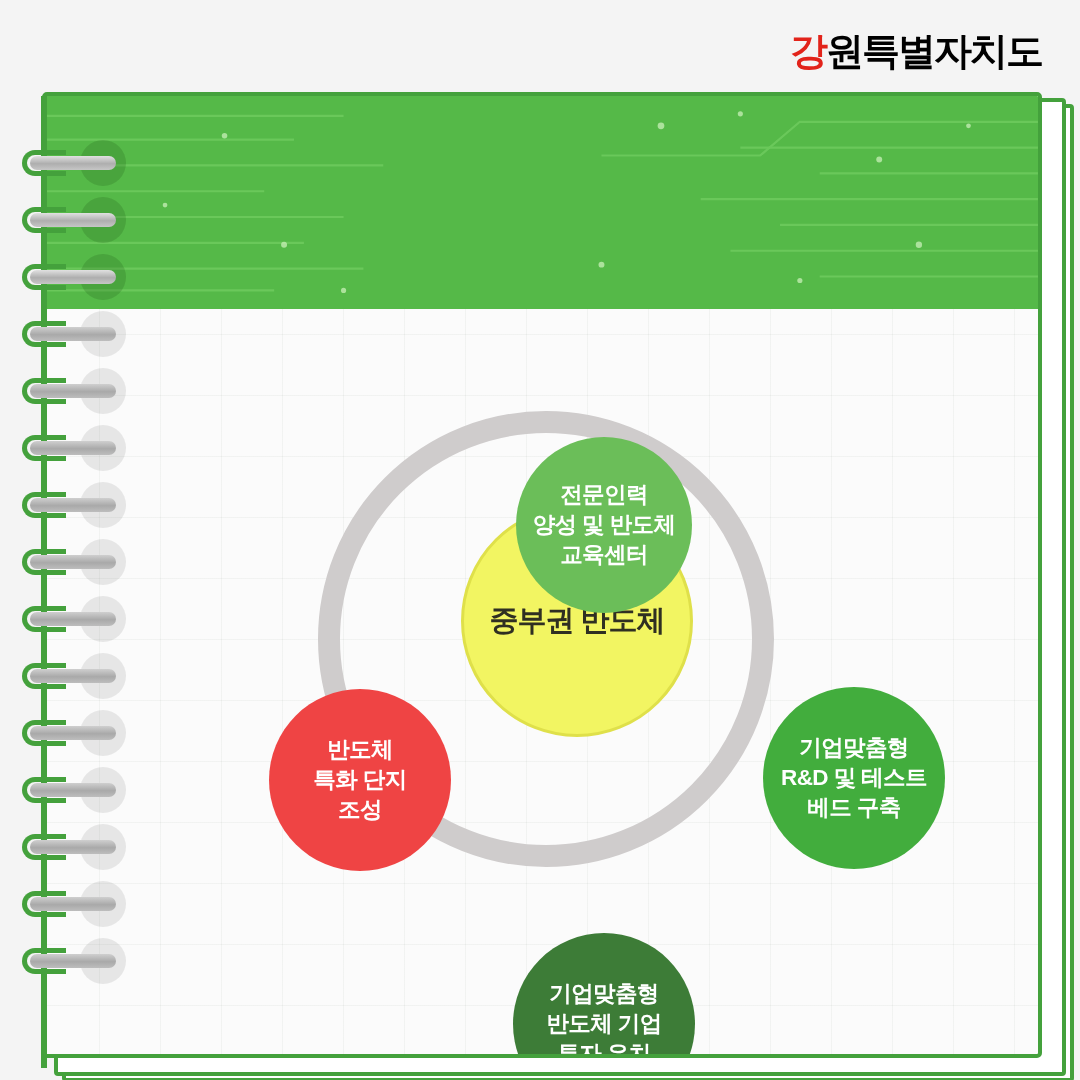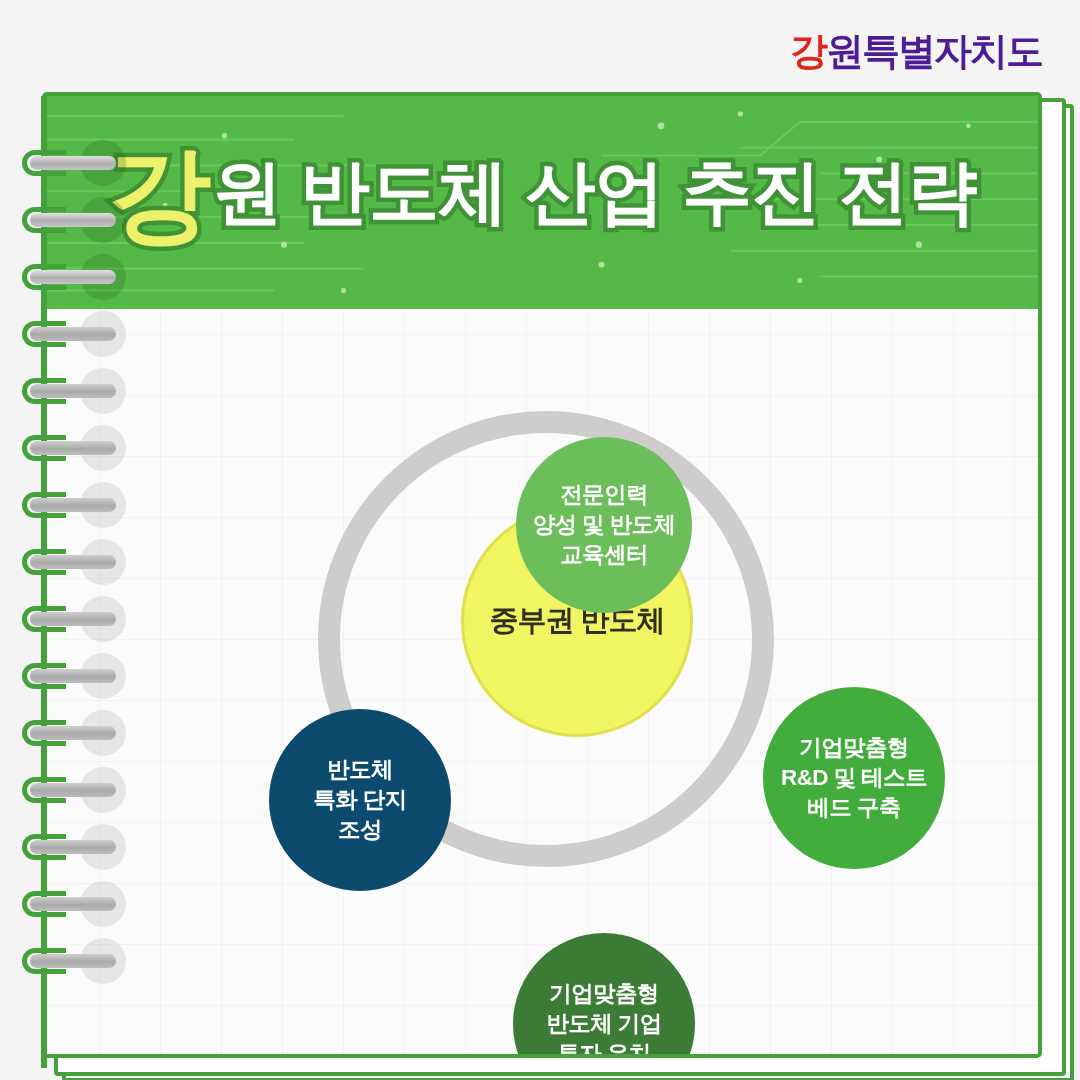--- a/index.html
+++ b/index.html
@@ -22,21 +22,21 @@
     right: 38px;
     display: flex;
     align-items: baseline;
     letter-spacing: -2px;
     font-weight: 700;
     font-size: 38px;
     line-height: 1;
     white-space: nowrap;
   }
   #brand-logo .logo-red { color: #e2231a; }
-  #brand-logo .logo-gray { color: #4c1d95; }
+  #brand-logo .logo-gray { color: #000000; }
 
   
   .sheet-stack {
     position: absolute;
     border: 4px solid #44a13c;
     background: #ffffff;
     border-radius: 4px;
   }
   #sheet-back-2 {
     left: 62px; top: 104px;
@@ -223,23 +223,23 @@
     left: 717px; top: 378px;
     width: 182px; height: 182px;
     background: #42ad3d;
   }
   #orbit-bottom {
     left: 467px; top: 624px;
     width: 182px; height: 182px;
     background: #3d7c37;
   }
   #orbit-left {
-    left: 223px; top: 400px;
+    left: 223px; top: 380px;
     width: 182px; height: 182px;
-    background: #0c4a6e;
+    background: #ef4444;
   }
 </style>
 </head>
 <body>
 
 <div class="sheet-stack" id="sheet-back-2"></div>
 <div class="sheet-stack" id="sheet-back-1"></div>
 
 <div id="brand-logo">
   <span class="logo-red">강</span>
@@ -277,23 +277,20 @@
         <circle cx="880" cy="150" r="3.2"></circle>
         <circle cx="760" cy="186" r="2.6"></circle>
         <circle cx="560" cy="170" r="3"></circle>
         <circle cx="180" cy="40" r="2.8"></circle>
         <circle cx="120" cy="110" r="2.4"></circle>
         <circle cx="240" cy="150" r="3"></circle>
         <circle cx="300" cy="196" r="2.6"></circle>
       </g>
     </svg>
 
-    <div id="header-title">
-      <span class="title-first">강</span><span>원 반도체 산업 추진 전략</span>
-    </div>
   </div>
 
   <div id="diagram">
 
     <div id="ring-circle"></div>
 
     <div class="orbit" id="orbit-right">
       <div class="node-text">
         <div>기업맞춤형</div>
         <div>R&amp;D 및 테스트</div>

